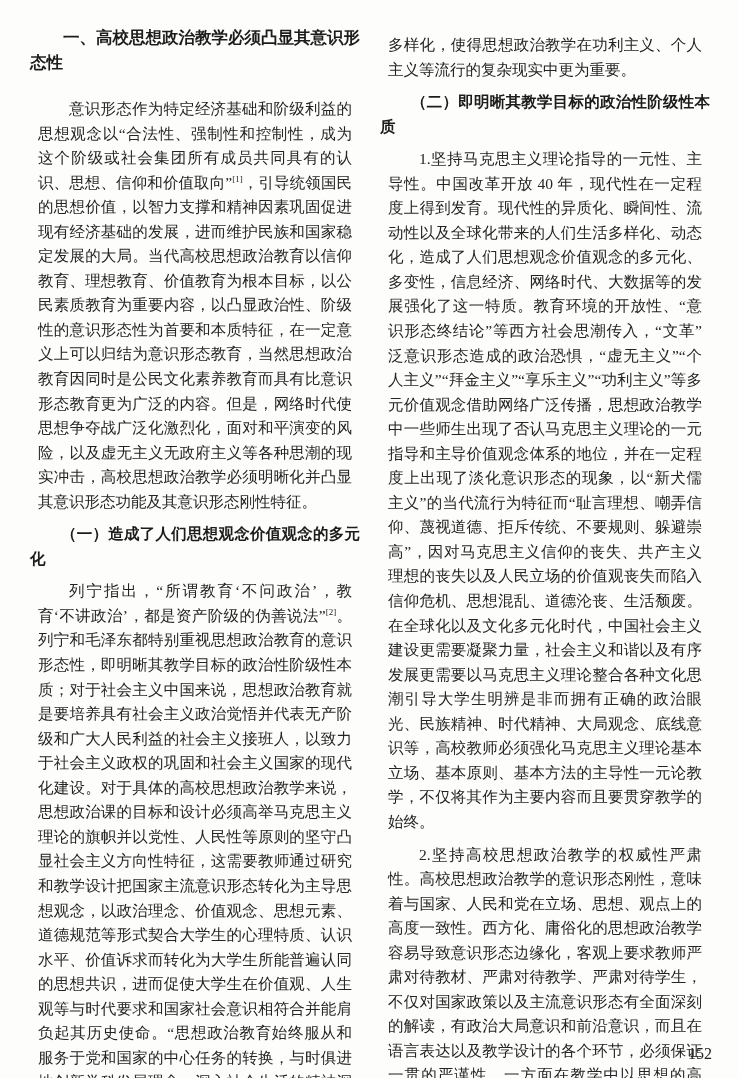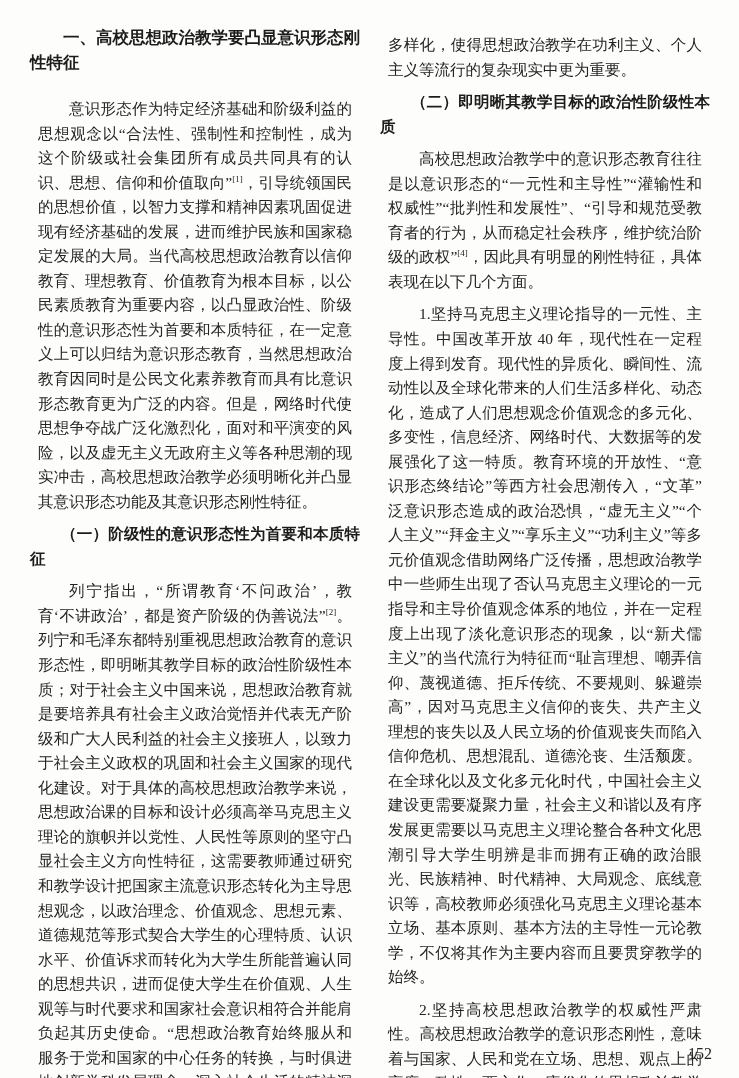--- a/index.html
+++ b/index.html
@@ -49,30 +49,29 @@
     color: #222;
   }
 </style>
 </head>
 <body>
 
 <div class="page">
   <div class="columns">
 
     <div class="col">
-      <h2 class="heading">一、高校思想政治教学要凸显意识形态刚性特征</h2>
+      <h2 class="heading">一、高校思想政治教学必须凸显其意识形态性</h2>
       <p class="body-p">意识形态作为特定经济基础和阶级利益的思想观念以“合法性、强制性和控制性，成为这个阶级或社会集团所有成员共同具有的认识、思想、信仰和价值取向”<sup>[1]</sup>，引导统领国民的思想价值，以智力支撑和精神因素巩固促进现有经济基础的发展，进而维护民族和国家稳定发展的大局。当代高校思想政治教育以信仰教育、理想教育、价值教育为根本目标，以公民素质教育为重要内容，以凸显政治性、阶级性的意识形态性为首要和本质特征，在一定意义上可以归结为意识形态教育，当然思想政治教育因同时是公民文化素养教育而具有比意识形态教育更为广泛的内容。但是，网络时代使思想争夺战广泛化激烈化，面对和平演变的风险，以及虚无主义无政府主义等各种思潮的现实冲击，高校思想政治教学必须明晰化并凸显其意识形态功能及其意识形态刚性特征。</p>
-      <h3 class="subheading">（一）阶级性的意识形态性为首要和本质特征</h3>
+      <h3 class="subheading">（一）造成了人们思想观念价值观念的多元化</h3>
       <p class="body-p">列宁指出，“所谓教育‘不问政治’，教育‘不讲政治’，都是资产阶级的伪善说法”<sup>[2]</sup>。列宁和毛泽东都特别重视思想政治教育的意识形态性，即明晰其教学目标的政治性阶级性本质；对于社会主义中国来说，思想政治教育就是要培养具有社会主义政治觉悟并代表无产阶级和广大人民利益的社会主义接班人，以致力于社会主义政权的巩固和社会主义国家的现代化建设。对于具体的高校思想政治教学来说，思想政治课的目标和设计必须高举马克思主义理论的旗帜并以党性、人民性等原则的坚守凸显社会主义方向性特征，这需要教师通过研究和教学设计把国家主流意识形态转化为主导思想观念，以政治理念、价值观念、思想元素、道德规范等形式契合大学生的心理特质、认识水平、价值诉求而转化为大学生所能普遍认同的思想共识，进而促使大学生在价值观、人生观等与时代要求和国家社会意识相符合并能肩负起其历史使命。“思想政治教育始终服从和服务于党和国家的中心任务的转换，与时俱进地创新学科发展理念，深入社会生活的精神深处，以建设性的实践精神参与主流意识形态的建构”，不仅是思想政治教育创立后 30 多年发展历史的经验启示，也是高校思想政治教学以信仰、价值、精神“铸魂育人”的核心和关键。在文化渗透、和平演变成为新殖民主义新方式的全球化时代，以及中国社会主义市场经济发展所有制分配制度的</p>
     </div>
 
     <div class="col">
       <p class="body-p no-indent">多样化，使得思想政治教学在功利主义、个人主义等流行的复杂现实中更为重要。</p>
       <h3 class="subheading">（二）即明晰其教学目标的政治性阶级性本质</h3>
-      <p class="body-p">高校思想政治教学中的意识形态教育往往是以意识形态的“一元性和主导性”“灌输性和权威性”“批判性和发展性”、“引导和规范受教育者的行为，从而稳定社会秩序，维护统治阶级的政权”<sup>[4]</sup>，因此具有明显的刚性特征，具体表现在以下几个方面。</p>
       <p class="body-p">1.坚持马克思主义理论指导的一元性、主导性。中国改革开放 40 年，现代性在一定程度上得到发育。现代性的异质化、瞬间性、流动性以及全球化带来的人们生活多样化、动态化，造成了人们思想观念价值观念的多元化、多变性，信息经济、网络时代、大数据等的发展强化了这一特质。教育环境的开放性、“意识形态终结论”等西方社会思潮传入，“文革”泛意识形态造成的政治恐惧，“虚无主义”“个人主义”“拜金主义”“享乐主义”“功利主义”等多元价值观念借助网络广泛传播，思想政治教学中一些师生出现了否认马克思主义理论的一元指导和主导价值观念体系的地位，并在一定程度上出现了淡化意识形态的现象，以“新犬儒主义”的当代流行为特征而“耻言理想、嘲弄信仰、蔑视道德、拒斥传统、不要规则、躲避崇高”，因对马克思主义信仰的丧失、共产主义理想的丧失以及人民立场的价值观丧失而陷入信仰危机、思想混乱、道德沦丧、生活颓废。在全球化以及文化多元化时代，中国社会主义建设更需要凝聚力量，社会主义和谐以及有序发展更需要以马克思主义理论整合各种文化思潮引导大学生明辨是非而拥有正确的政治眼光、民族精神、时代精神、大局观念、底线意识等，高校教师必须强化马克思主义理论基本立场、基本原则、基本方法的主导性一元论教学，不仅将其作为主要内容而且要贯穿教学的始终。</p>
       <p class="body-p">2.坚持高校思想政治教学的权威性严肃性。高校思想政治教学的意识形态刚性，意味着与国家、人民和党在立场、思想、观点上的高度一致性。西方化、庸俗化的思想政治教学容易导致意识形态边缘化，客观上要求教师严肃对待教材、严肃对待教学、严肃对待学生，不仅对国家政策以及主流意识形态有全面深刻的解读，有政治大局意识和前沿意识，而且在语言表达以及教学设计的各个环节，必须保证一贯的严谨性。一方面在教学中以思想的高度、理论的深刻性权威性引导学生树立世界观、价值观、人生观；另一方面在教学中坚守正确的政治立</p>
     </div>
 
   </div>
 
   <div class="page-number">152</div>
 </div>
 
 </body></html>

